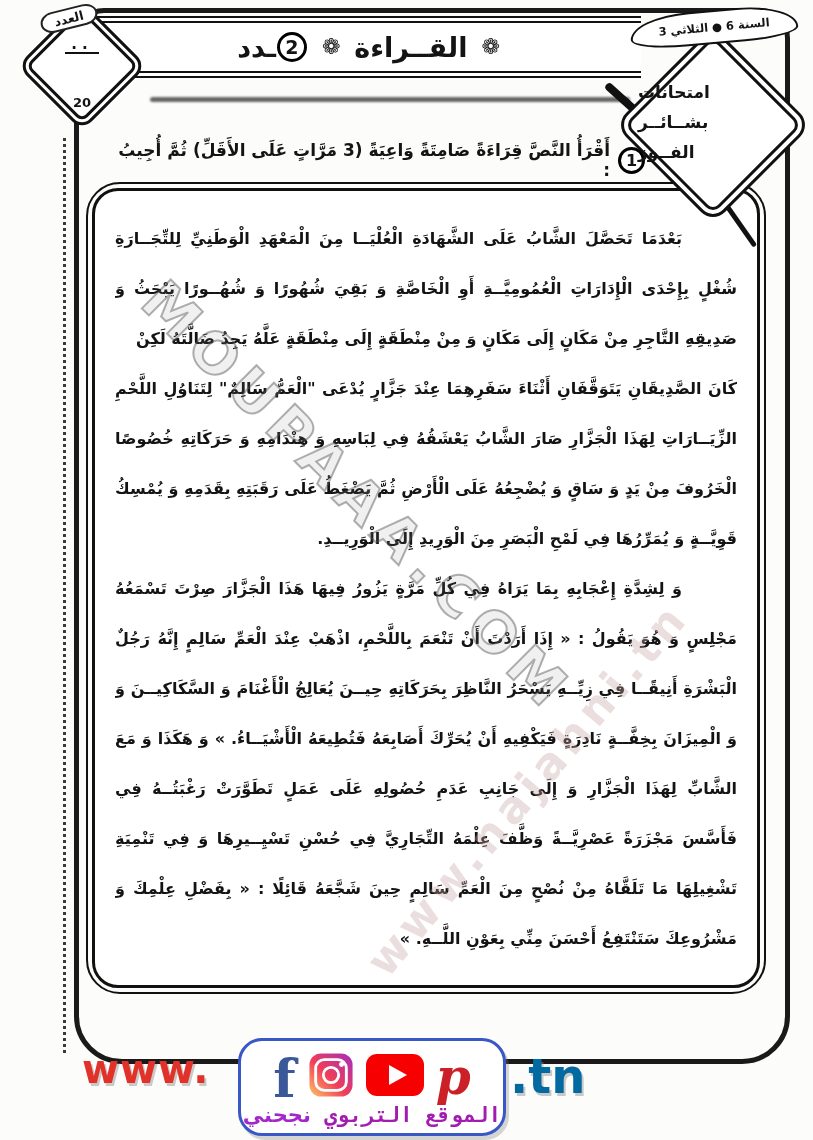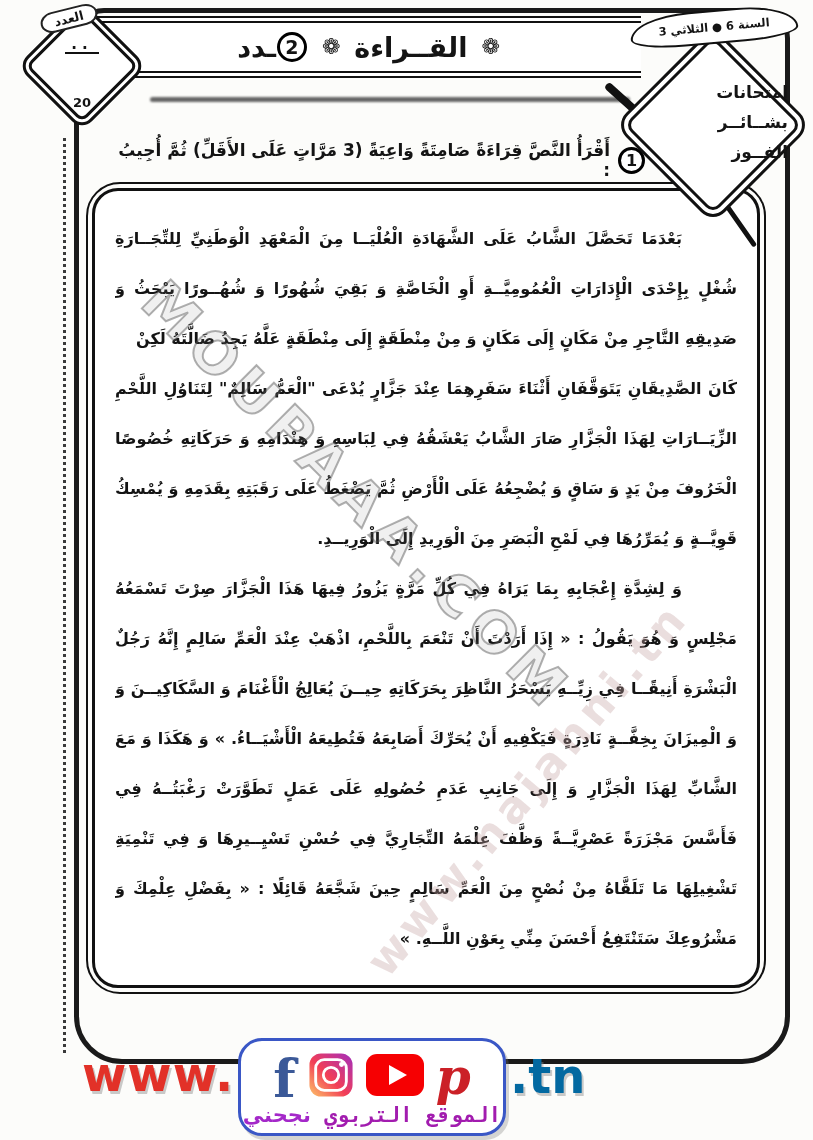--- a/index.html
+++ b/index.html
@@ -71,21 +71,21 @@
     border-radius:50% 50% 45% 45% / 95% 95% 45% 45%;
     display:flex; align-items:center; justify-content:center;
     font-size:11.5px; font-weight:bold; z-index:3;
   }
   .brand-diamond{
     position:absolute; top:62px; left:42px; width:126px; height:126px;
     transform:rotate(45deg); background:#fff; border:3px solid #111; border-radius:10px;
     box-shadow:0 0 0 4px #fff, 0 0 0 7px #111;
   }
   .brand-text{
-    position:absolute; top:78px; left:30px; width:150px; text-align:right; z-index:3;
+    position:absolute; top:78px; left:30px; width:150px; text-align:left; z-index:3;
     font-weight:bold; font-size:17px; line-height:1.75;
   }
   .flourish{ position:absolute; background:#111; border-radius:4px; z-index:4; }
   .f1{ left:592px; top:118px; width:112px; height:8px; transform:rotate(42deg); }
   .f2{ left:618px; top:148px; width:88px; height:6px; transform:rotate(42deg); }
   .f3{ left:700px; top:215px; width:70px; height:5px; transform:rotate(55deg); }
 
   
   .instruction{
     position:absolute; right:168px; top:140px; width:535px; z-index:4;
@@ -128,21 +128,21 @@
   }
   .wm2{
     left:395px; top:935px; font-size:44px; letter-spacing:6px;
     transform:rotate(-50deg); transform-origin:left bottom;
     color:rgba(195,160,160,0.35); z-index:6;
   }
 
   
   .url-prefix{
     position:absolute; left:82px; top:1046px; z-index:7;
-    font-size:48px; font-weight:bold; color:#e23128; letter-spacing:1px;
+    font-size:40px; font-weight:bold; color:#e23128; letter-spacing:1px;
     text-shadow:2px 3px 0 rgba(140,140,140,0.45);
   }
   .url-suffix{
     position:absolute; left:510px; top:1048px; z-index:7;
     font-size:48px; font-weight:bold; color:#0369a1;
     text-shadow:2px 3px 0 rgba(140,140,140,0.45);
   }
   .site-badge{
     position:absolute; left:238px; top:1038px; width:268px; height:98px;
     background:#fff; border:3.5px solid #3a57c6; border-radius:24px; z-index:8;

